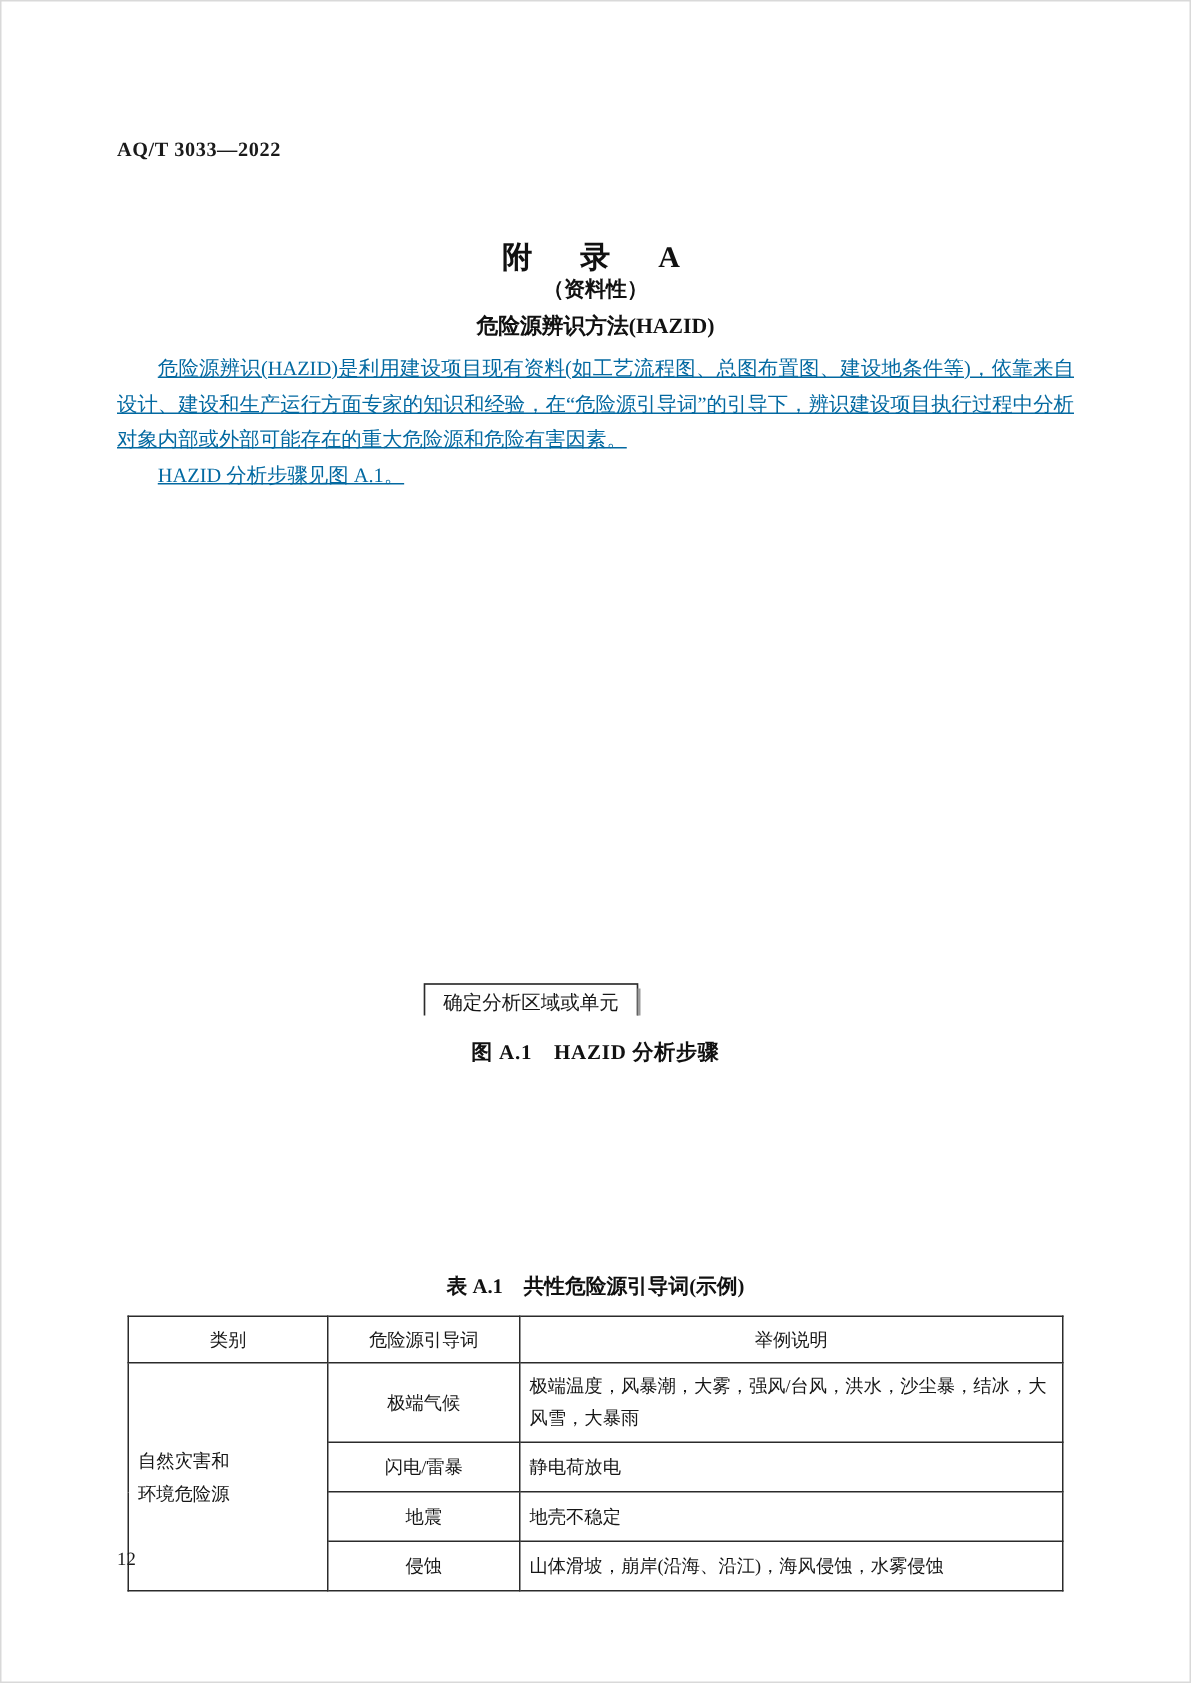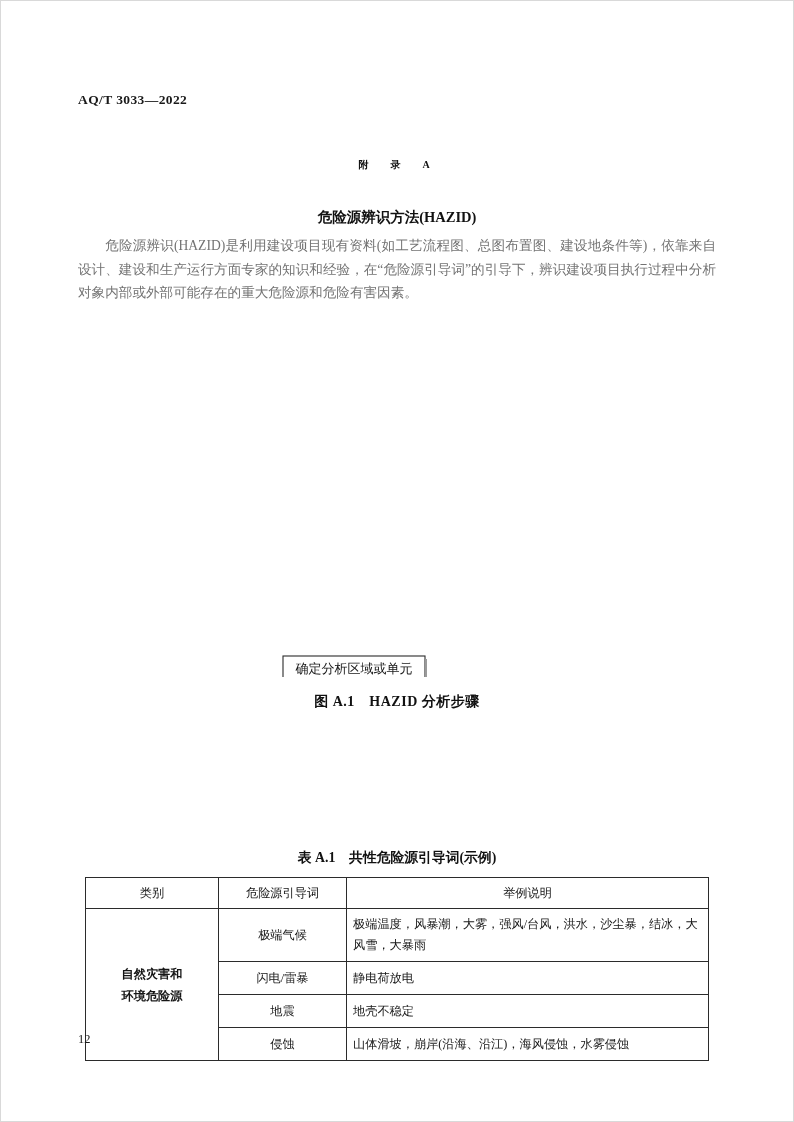--- a/index.html
+++ b/index.html
@@ -38,35 +38,36 @@
     font-weight: bold;
   }
 
   
   .annex-title {
     position: absolute;
     left: 0; right: 0;
     text-align: center;
     color: #111;
   }
-  .annex-title.t1 { top: 158px; font-size: 10px; font-weight: bold; letter-spacing: 6px; }
+  .annex-title.t1 { top: 158px; font-size: 20px; font-weight: bold; letter-spacing: 6px; }
   .annex-title.t2 { top: 184px; font-size: 14px; font-weight: bold; }
   .annex-title.t3 { top: 208px; font-size: 14.5px; font-weight: bold; }
 
   
   .para {
     position: absolute;
     left: 78px;
     width: 638px;
     font-size: 13.6px;
     line-height: 23.5px;
-    color: #737373;
+    color: #0369a1;
     text-align: justify;
     text-justify: inter-ideograph;
     text-indent: 2em;
+    text-decoration: underline;
   }
   .para.p1 { top: 234px; }
   .para.p2 { top: 305px; }
   .para.p3 { top: 722px; }
   .para.p4 { top: 781px; }
 
   
   .figure {
     position: absolute;
     left: 5px;
@@ -113,23 +114,21 @@
   }
   table.data th {
     font-weight: normal;
     text-align: center;
     height: 24px;
   }
   .col-cat   { width: 120px; text-align: center; }
   .col-guide { width: 115px; text-align: center; }
   .col-desc  { text-align: left; padding-left: 9px; line-height: 21px; }
   td.catcell {
-    text-align: center;
     line-height: 22px;
-    font-weight: bold;
   }
   tr.r-climate td { height: 46px; }
   tr.r-normal  td { height: 26px; }
 
   
   .folio {
     position: absolute;
     left: 78px;
     top: 1032px;
     font-size: 12.5px;
@@ -138,23 +137,25 @@
 </style>
 </head>
 <body>
 
 <div class="page">
   <div class="page-border"></div>
 
   <div class="run-header">AQ/T 3033—2022</div>
 
   <div class="annex-title t1">附　录　A</div>
+  <div class="annex-title t2">（资料性）</div>
   <div class="annex-title t3">危险源辨识方法(HAZID)</div>
 
   <div class="para p1">危险源辨识(HAZID)是利用建设项目现有资料(如工艺流程图、总图布置图、建设地条件等)，依靠来自设计、建设和生产运行方面专家的知识和经验，在“危险源引导词”的引导下，辨识建设项目执行过程中分析对象内部或外部可能存在的重大危险源和危险有害因素。</div>
+  <div class="para p2">HAZID 分析步骤见图 A.1。</div>
 
   <div class="figure">
     <svg width="794" height="352" viewBox="0 0 794 352" xmlns="http://www.w3.org/2000/svg">
       <defs>
         <marker id="arrow" viewBox="0 0 10 10" refX="9" refY="5" markerWidth="6" markerHeight="6" orient="auto-start-reverse">
           <path d="M 0 0 L 10 5 L 0 10 z" fill="#2b2b2b"></path>
         </marker>
       </defs>
 
       <g stroke="#2b2b2b" stroke-width="1.1" fill="none" marker-end="url(#arrow)">

